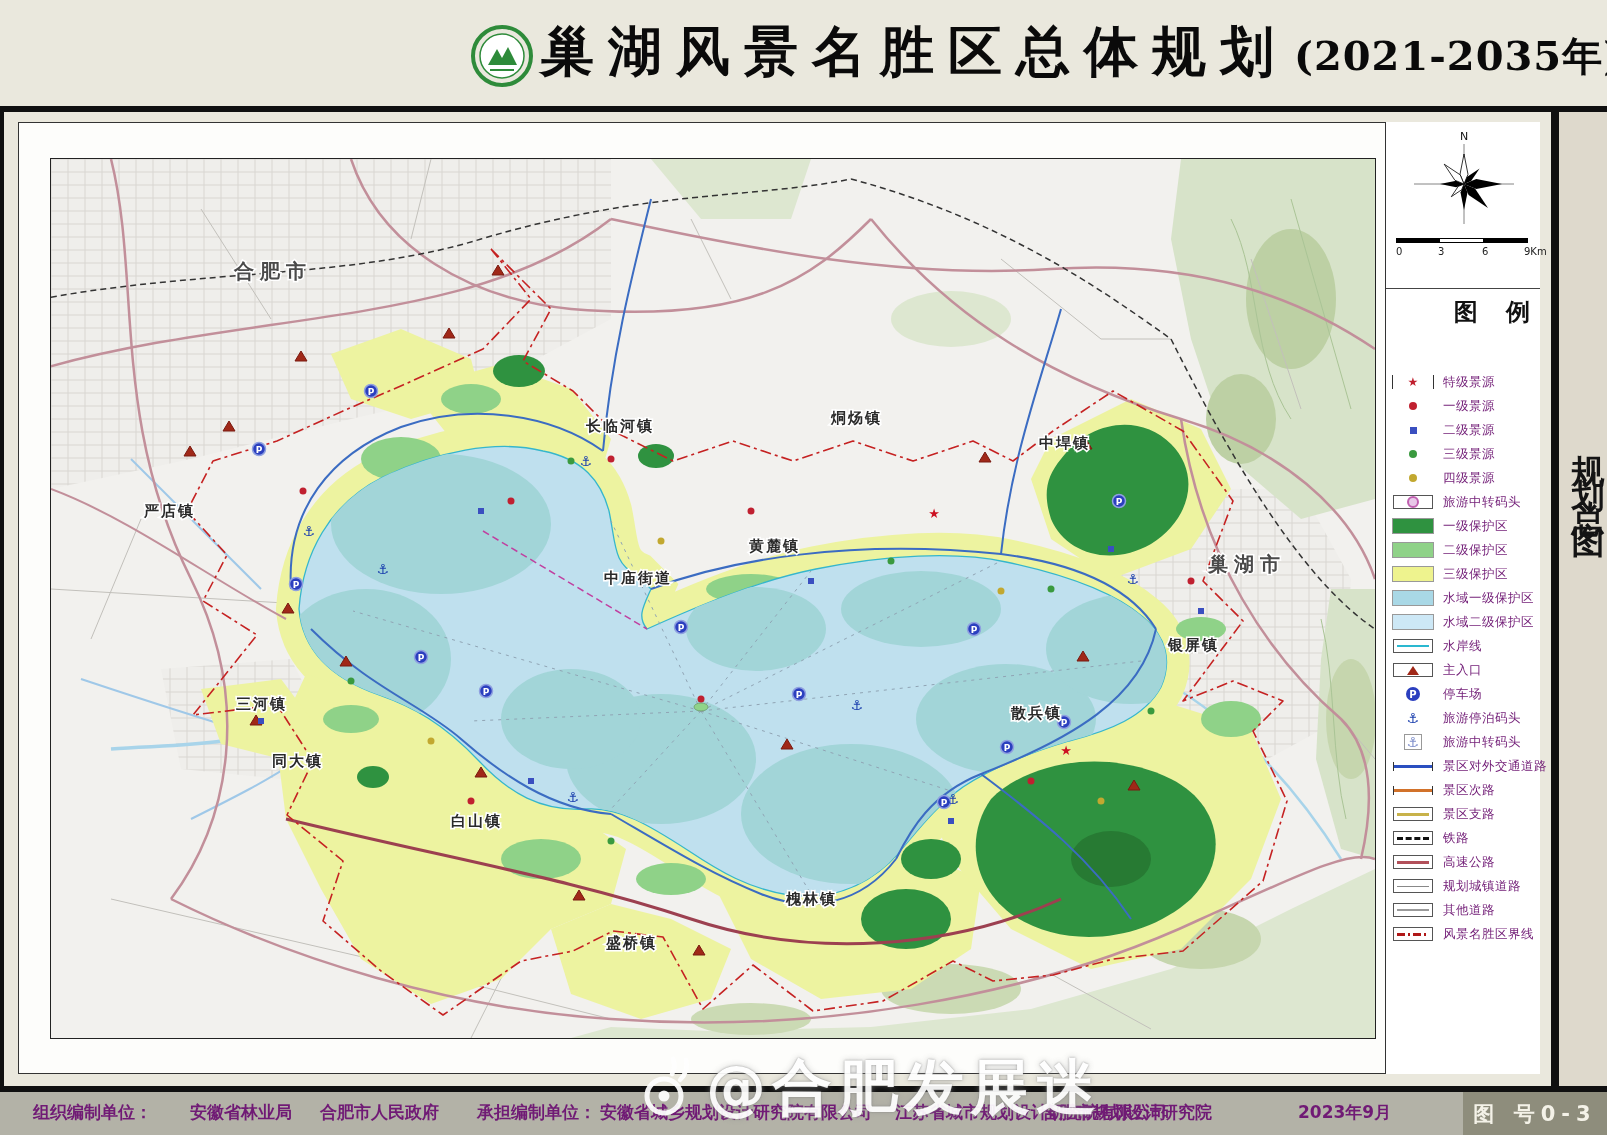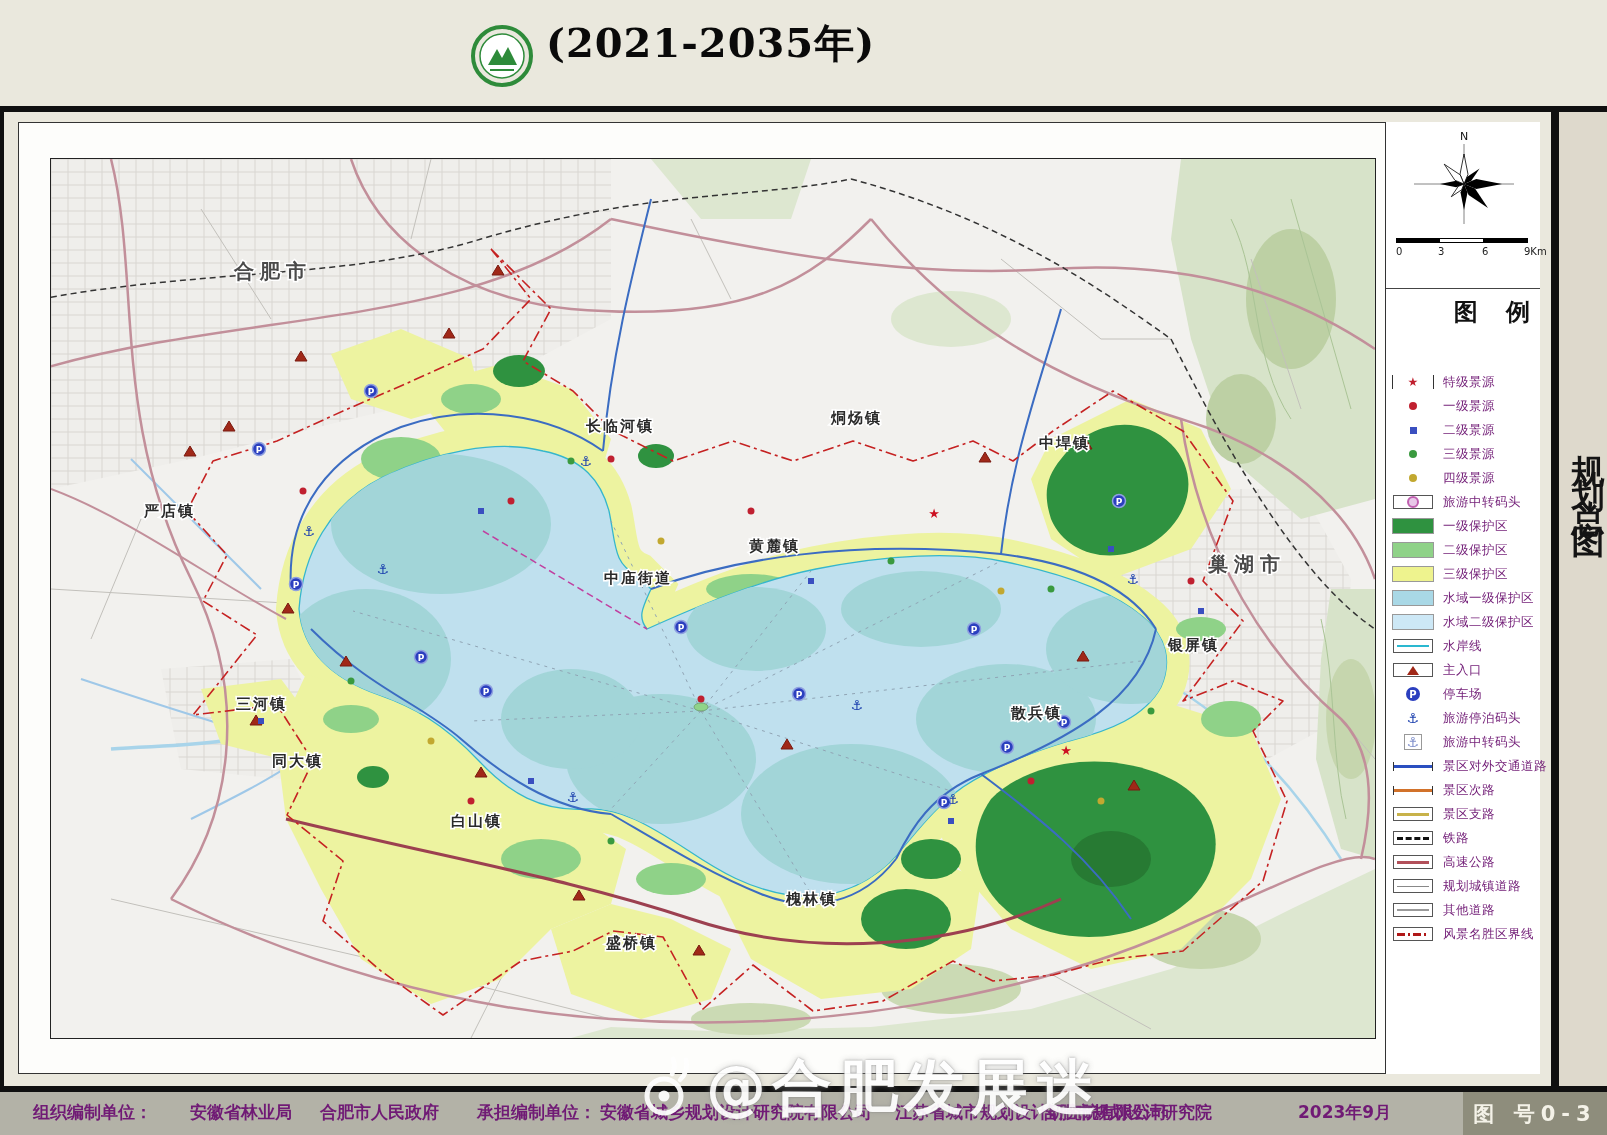--- a/index.html
+++ b/index.html
@@ -59,20 +59,21 @@
 
   <div class="logo-wrap">
     <svg width="64" height="64" viewBox="0 0 64 64">
       <circle cx="32" cy="32" r="29" fill="none" stroke="#2e8b3a" stroke-width="4"></circle>
       <circle cx="32" cy="32" r="22" fill="#fff" stroke="#2e8b3a" stroke-width="1.5"></circle>
       <path d="M18,41 L27,25 L32,34 L38,23 L47,41 Z" fill="#2e8b3a"></path>
       <path d="M20,46 h24" stroke="#2e8b3a" stroke-width="2"></path>
     </svg>
   </div>
   <div class="header-title">
+    <span class="title-main">巢湖风景名胜区总体规划</span>
     <span class="title-sub">(2021-2035年)</span>
   </div>
 
   <div class="rule" style="left:0;top:106px;width:1607px;height:6px;"></div>
   <div class="rule" style="left:0;top:1086px;width:1607px;height:6px;"></div>
   <div class="rule" style="left:0;top:106px;width:4px;height:986px;"></div>
   <div class="rule" style="left:1551px;top:106px;width:8px;height:986px;"></div>
   <div class="side-strip"></div>
   <div class="inner-bg"></div>
 

